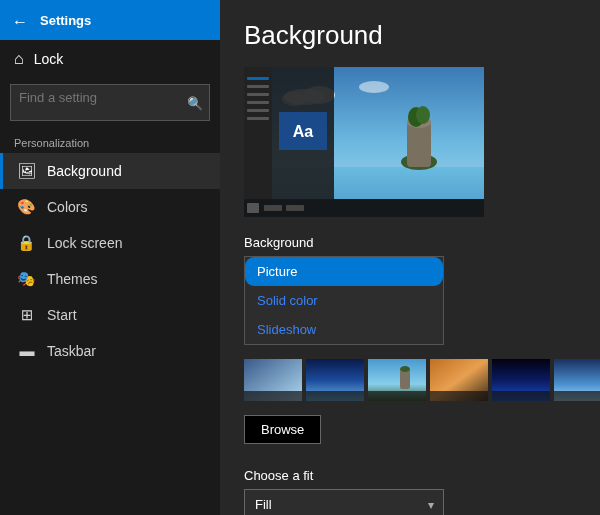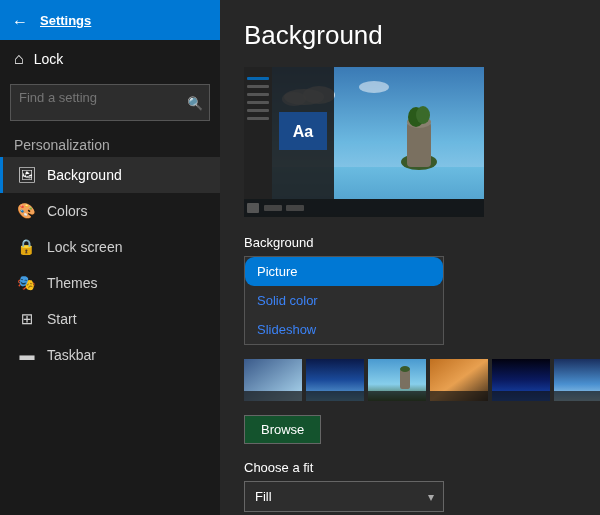--- a/index.html
+++ b/index.html
@@ -36,21 +36,20 @@
       color: white;
       font-size: 16px;
       margin-right: 12px;
       cursor: pointer;
     }
 
     .settings-title {
       color: white;
       font-size: 13px;
       font-weight: 600;
-      text-decoration: underline;
     }
 
     .home-item {
       display: flex;
       align-items: center;
       padding: 10px 14px;
       cursor: pointer;
       color: #ffffff;
     }
 
@@ -78,21 +77,21 @@
       position: absolute;
       right: 6px;
       top: 50%;
       transform: translateY(-50%);
       color: #aaa;
       font-size: 13px;
     }
 
     .section-label {
       color: #aaa;
-      font-size: 14px;
+      font-size: 11px;
       padding: 10px 14px 4px;
       text-transform: none;
     }
 
     .nav-item {
       display: flex;
       align-items: center;
       padding: 9px 14px;
       cursor: pointer;
       color: #d0d0d0;
@@ -187,27 +186,27 @@
     }
 
     .thumb-1 { background: linear-gradient(135deg, #3a5a8a 0%, #c8e8f8 100%); }
     .thumb-2 { background: linear-gradient(180deg, #1a3a6a 0%, #2a6ab0 50%, #c8d8e8 100%); }
     .thumb-3 { background: linear-gradient(135deg, #5ba3d9 0%, #87ceeb 40%, #4a6a3a 80%); }
     .thumb-4 { background: linear-gradient(135deg, #c87a30 0%, #e8b060 50%, #4a3a2a 100%); }
     .thumb-5 { background: linear-gradient(180deg, #0a0a2a 0%, #1a3a8a 50%, #2a6ad0 100%); }
     .thumb-6 { background: linear-gradient(180deg, #2a4a7a 0%, #5a9ad0 60%, #c8e8f8 100%); }
 
     .browse-btn {
-      background: #14532d;
+      background: #000000;
       color: #ffffff;
       border: 1px solid #666;
       padding: 6px 16px;
       font-size: 13px;
       cursor: pointer;
-      margin-bottom: 16px;
+      margin-bottom: 24px;
     }
 
     .fit-label {
       color: #ffffff;
       font-size: 13px;
       margin-bottom: 6px;
     }
 
     .fit-select {
       background: #2d2d2d;

